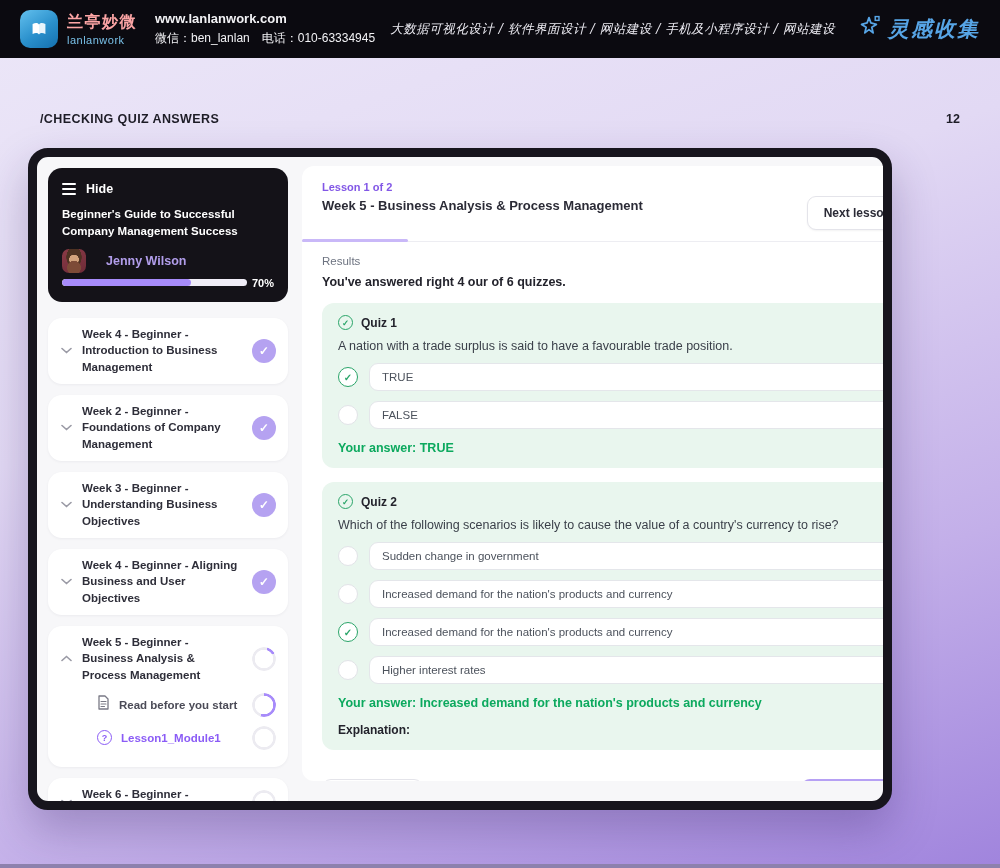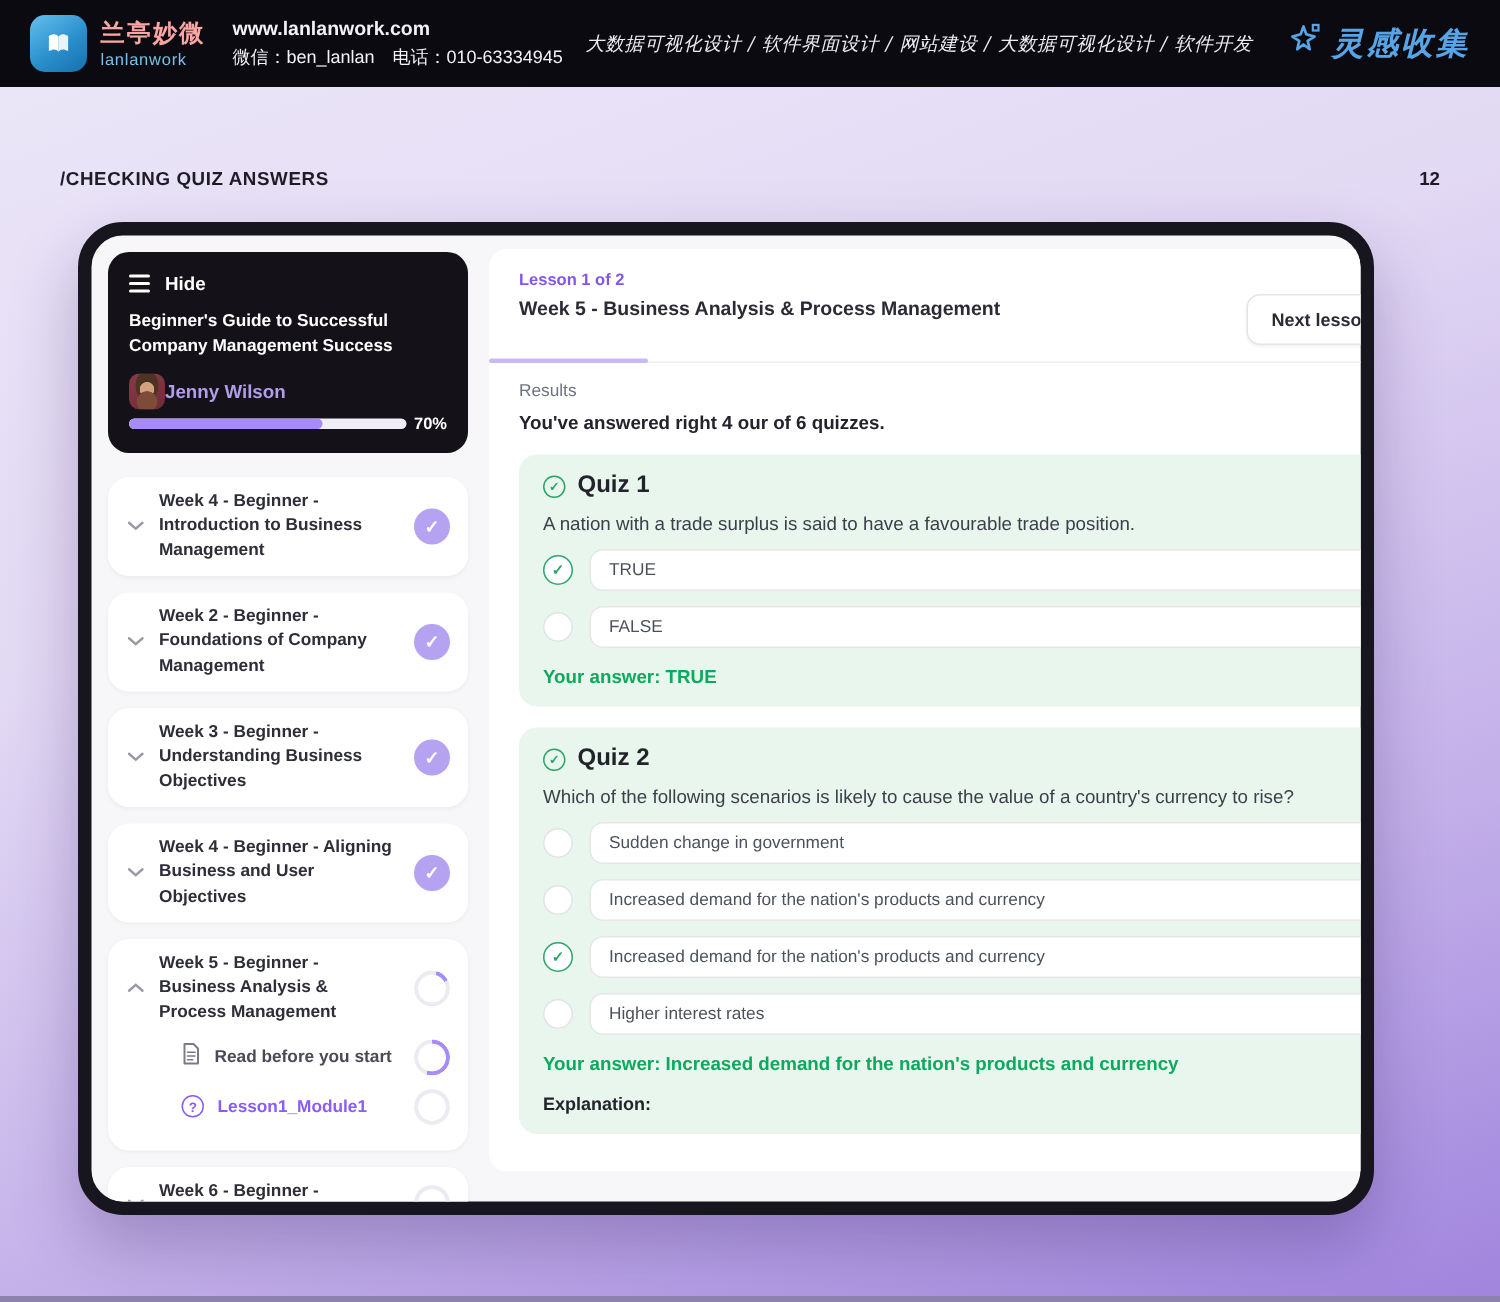--- a/index.html
+++ b/index.html
@@ -28,31 +28,31 @@
     font-family:"DejaVu Serif", serif; font-style:italic; font-weight:bold;
     font-size:21px; color:#57a5e6; letter-spacing:2px; }
 
   
   .page-title-row { position:absolute; top:112px; left:40px; right:40px;
     display:flex; justify-content:space-between; align-items:center; }
   .page-title { font-size:12.5px; font-weight:bold; color:#1e1d27; letter-spacing:0.4px; }
   .page-number { font-size:12.5px; font-weight:bold; color:#1e1d27; }
 
   
-  .device { position:absolute; left:52px; top:148px; width:864px; height:662px;
-    background:#f7f7f9; border:9px solid #17151d; border-radius:30px; overflow:hidden;
+  .device { position:absolute; left:28px; top:148px; width:864px; height:662px;
+    background:#f7f7f9; border:9px solid #17151d; border-radius:20px; overflow:hidden;
     box-shadow:0 20px 45px rgba(45,25,95,0.28); }
 
   
   .sidebar { position:absolute; left:11px; top:11px; width:240px; height:700px; }
   .side-head { background:#141218; border-radius:14px; padding:12px 14px 13px; color:#fff; }
   .hide-row { display:flex; align-items:center; gap:10px; font-size:12.5px; font-weight:600; cursor:pointer; }
   .ham i { display:block; width:14px; height:2px; background:#fff; border-radius:1px; margin:3px 0; }
   .course-title { font-size:11.5px; font-weight:bold; line-height:1.5; margin-top:8px; }
-  .user-row { display:flex; align-items:center; gap:0; margin-top:8px; }
+  .user-row { display:flex; align-items:center; gap:20px; margin-top:8px; }
   .avatar { width:24px; height:24px; border-radius:7px; flex:0 0 24px;
     background:
       radial-gradient(circle at 50% 78%, #7d4b37 0 30%, transparent 32%),
       radial-gradient(circle at 50% 44%, #d2a27c 0 26%, transparent 28%),
       radial-gradient(ellipse at 50% 34%, #4e3222 0 44%, transparent 46%),
       linear-gradient(150deg,#8a3a46 0%,#6e2b38 100%); }
   .user-name { font-size:12.5px; font-weight:bold; color:#b19dea; }
   .progress-row { display:flex; align-items:center; gap:5px; margin-top:4px; }
   .progress-track { flex:1; height:7px; border-radius:6px; background:#f0edf7; overflow:hidden; }
   .progress-fill { height:100%; border-radius:6px; background:#a78bfa; }
@@ -92,21 +92,21 @@
   .tab-active { position:absolute; left:0; top:-2px; width:106px; height:3px;
     background:#c9b8f8; border-radius:2px; }
   .content-body { padding:13px 20px 0; }
   .results-label { font-size:11.5px; color:#6d7380; }
   .results-text { font-size:12.5px; font-weight:600; color:#23232c; margin-top:8px; }
 
   .quiz-card { background:#e9f6ee; border-radius:12px; padding:12px 16px 13px; margin-top:14px; }
   .quiz-head { display:flex; align-items:center; gap:8px; }
   .qcheck { width:15px; height:15px; border-radius:50%; border:1.5px solid #2aa569; color:#2aa569;
     font-size:8.5px; font-weight:bold; display:flex; align-items:center; justify-content:center; background:transparent; }
-  .quiz-title { font-size:16px; font-weight:600; color:#23232c; }
+  .quiz-title { font-size:12px; font-weight:600; color:#23232c; }
   .quiz-question { font-size:12.5px; font-weight:500; color:#3a3f49; margin-top:9px; }
   .opt-row { display:flex; align-items:center; gap:11px; margin-top:10px; cursor:pointer; }
   .opt-circle { flex:0 0 20px; width:20px; height:20px; border-radius:50%; background:#fff; border:1.5px solid #e2e3e8; }
   .opt-circle.sel { border-color:#2aa569; color:#2aa569; font-size:10px; font-weight:bold;
     display:flex; align-items:center; justify-content:center; }
   .opt-box { flex:1; background:#fff; border:1px solid #e4e6ea; border-radius:9px;
     padding:7px 12px; font-size:11.5px; font-weight:500; color:#4c525c; }
   .your-answer { font-size:12.5px; font-weight:bold; color:#0ca95e; margin-top:12px; }
   .explanation { font-size:12px; font-weight:600; color:#23232c; margin-top:13px; }
 
@@ -129,21 +129,21 @@
       </div>
       <div>
         <div class="brand-cn">兰亭妙微</div>
         <div class="brand-en">lanlanwork</div>
       </div>
     </div>
     <div class="contact">
       <div class="site">www.lanlanwork.com</div>
       <div class="wechat">微信：ben_lanlan　电话：010-63334945</div>
     </div>
-    <div class="services">大数据可视化设计 / 软件界面设计 / 网站建设 / 大数据可视化设计 / 软件开发</div>
+    <div class="services">大数据可视化设计 / 软件界面设计 / 网站建设 / 手机及小程序设计 / 网站建设</div>
     <div class="collect">
       <span>
         <svg width="25" height="25" viewBox="0 0 24 24">
             <path d="M11.5 3.5l1.8 5L18.6 10l-4.4 2.7 1.3 5.4-4-3.1-4 3.1 1.3-5.4L4.4 10l5.3-1.5z" fill="none" stroke="#57a5e6" stroke-width="1.7" stroke-linejoin="round"></path>
             <rect x="17.5" y="2.5" width="3.6" height="3.6" fill="none" stroke="#57a5e6" stroke-width="1.4"></rect>
           </svg>
       </span>
       <span>灵感收集</span>
     </div>
   </header>

